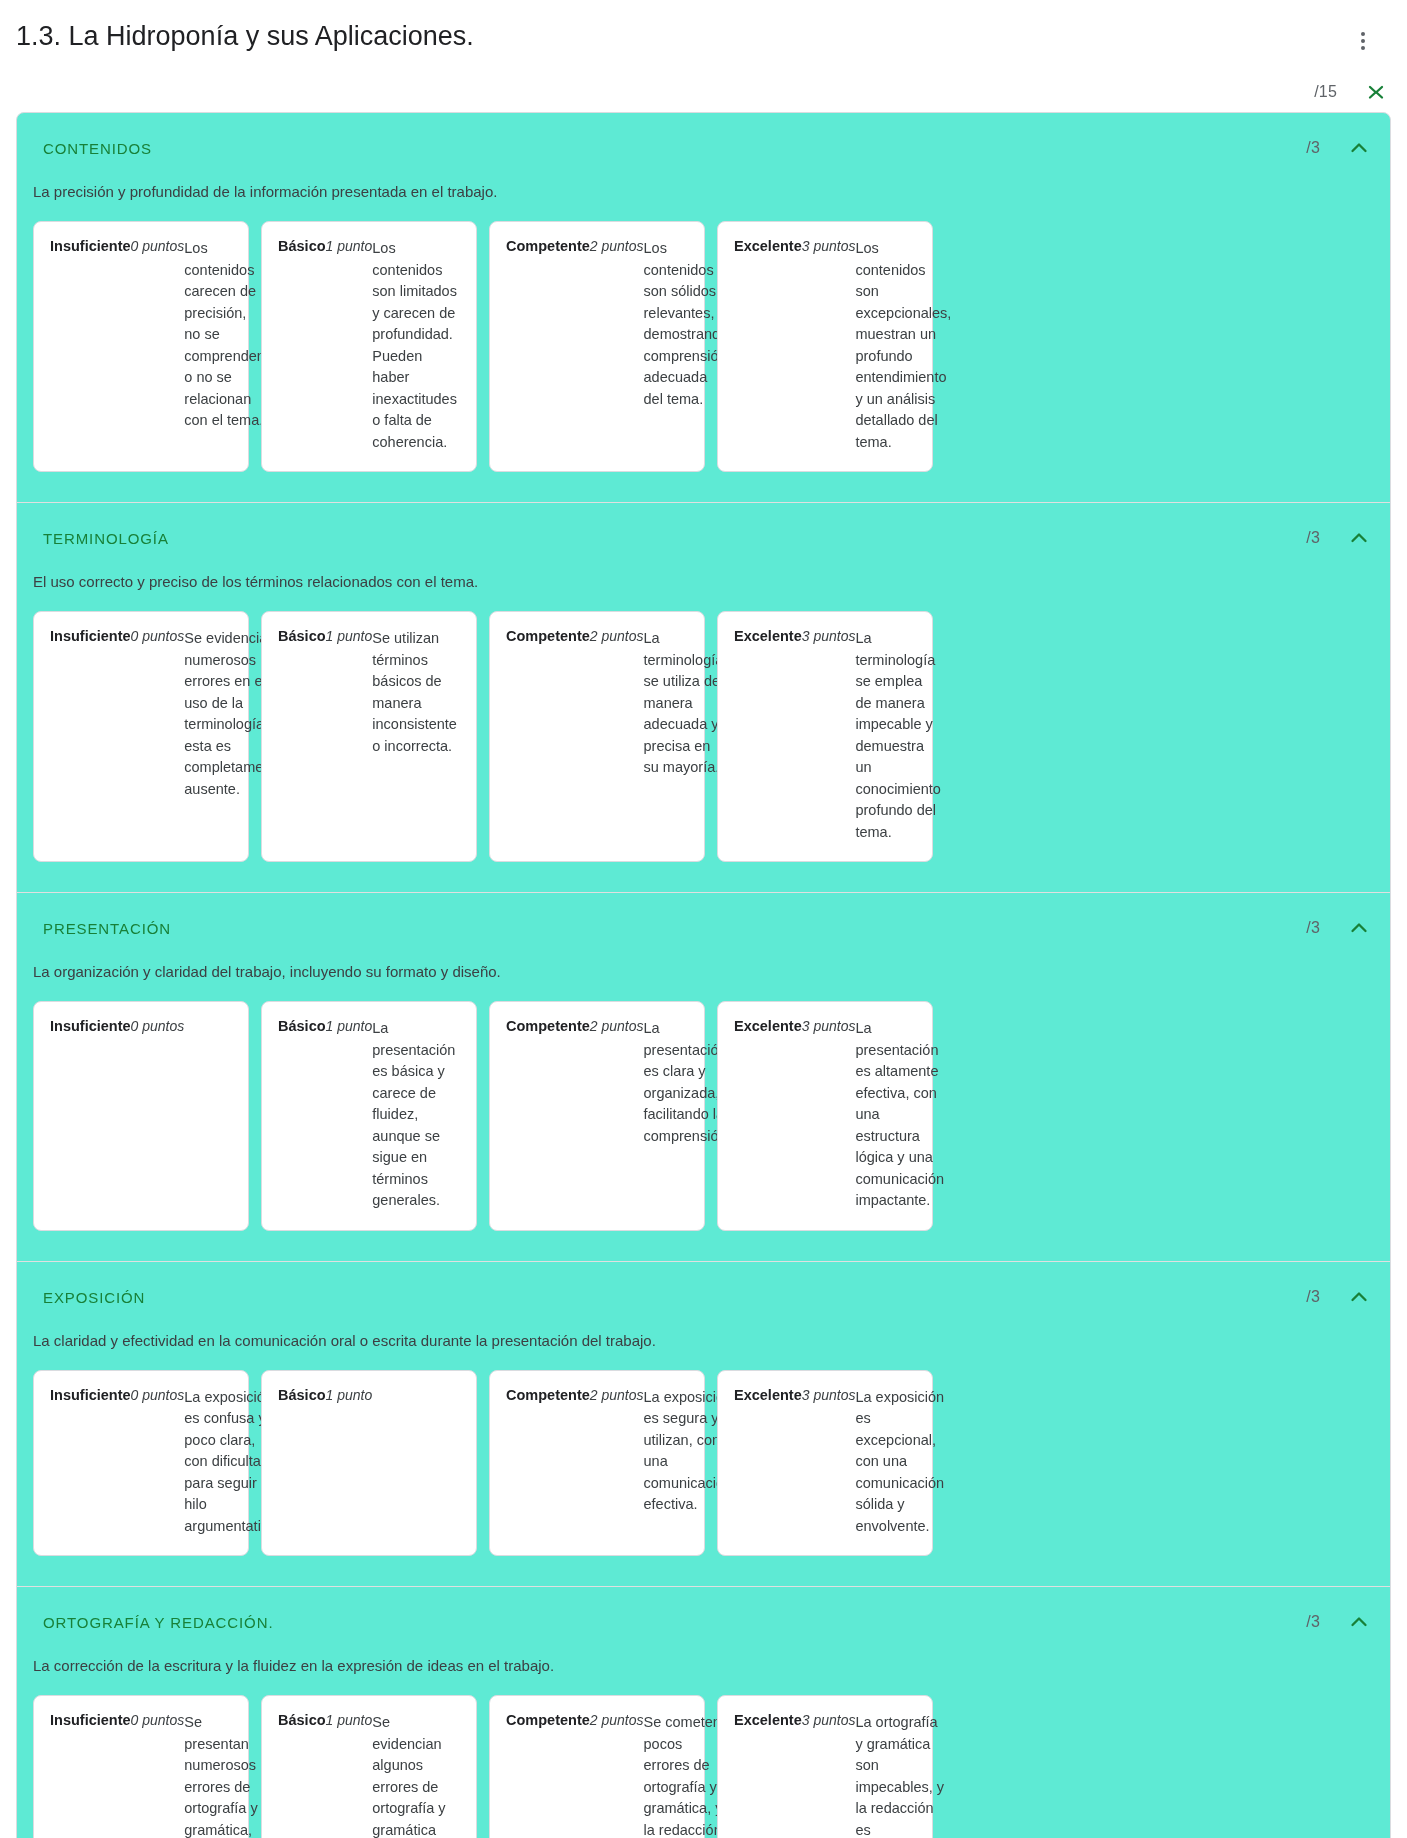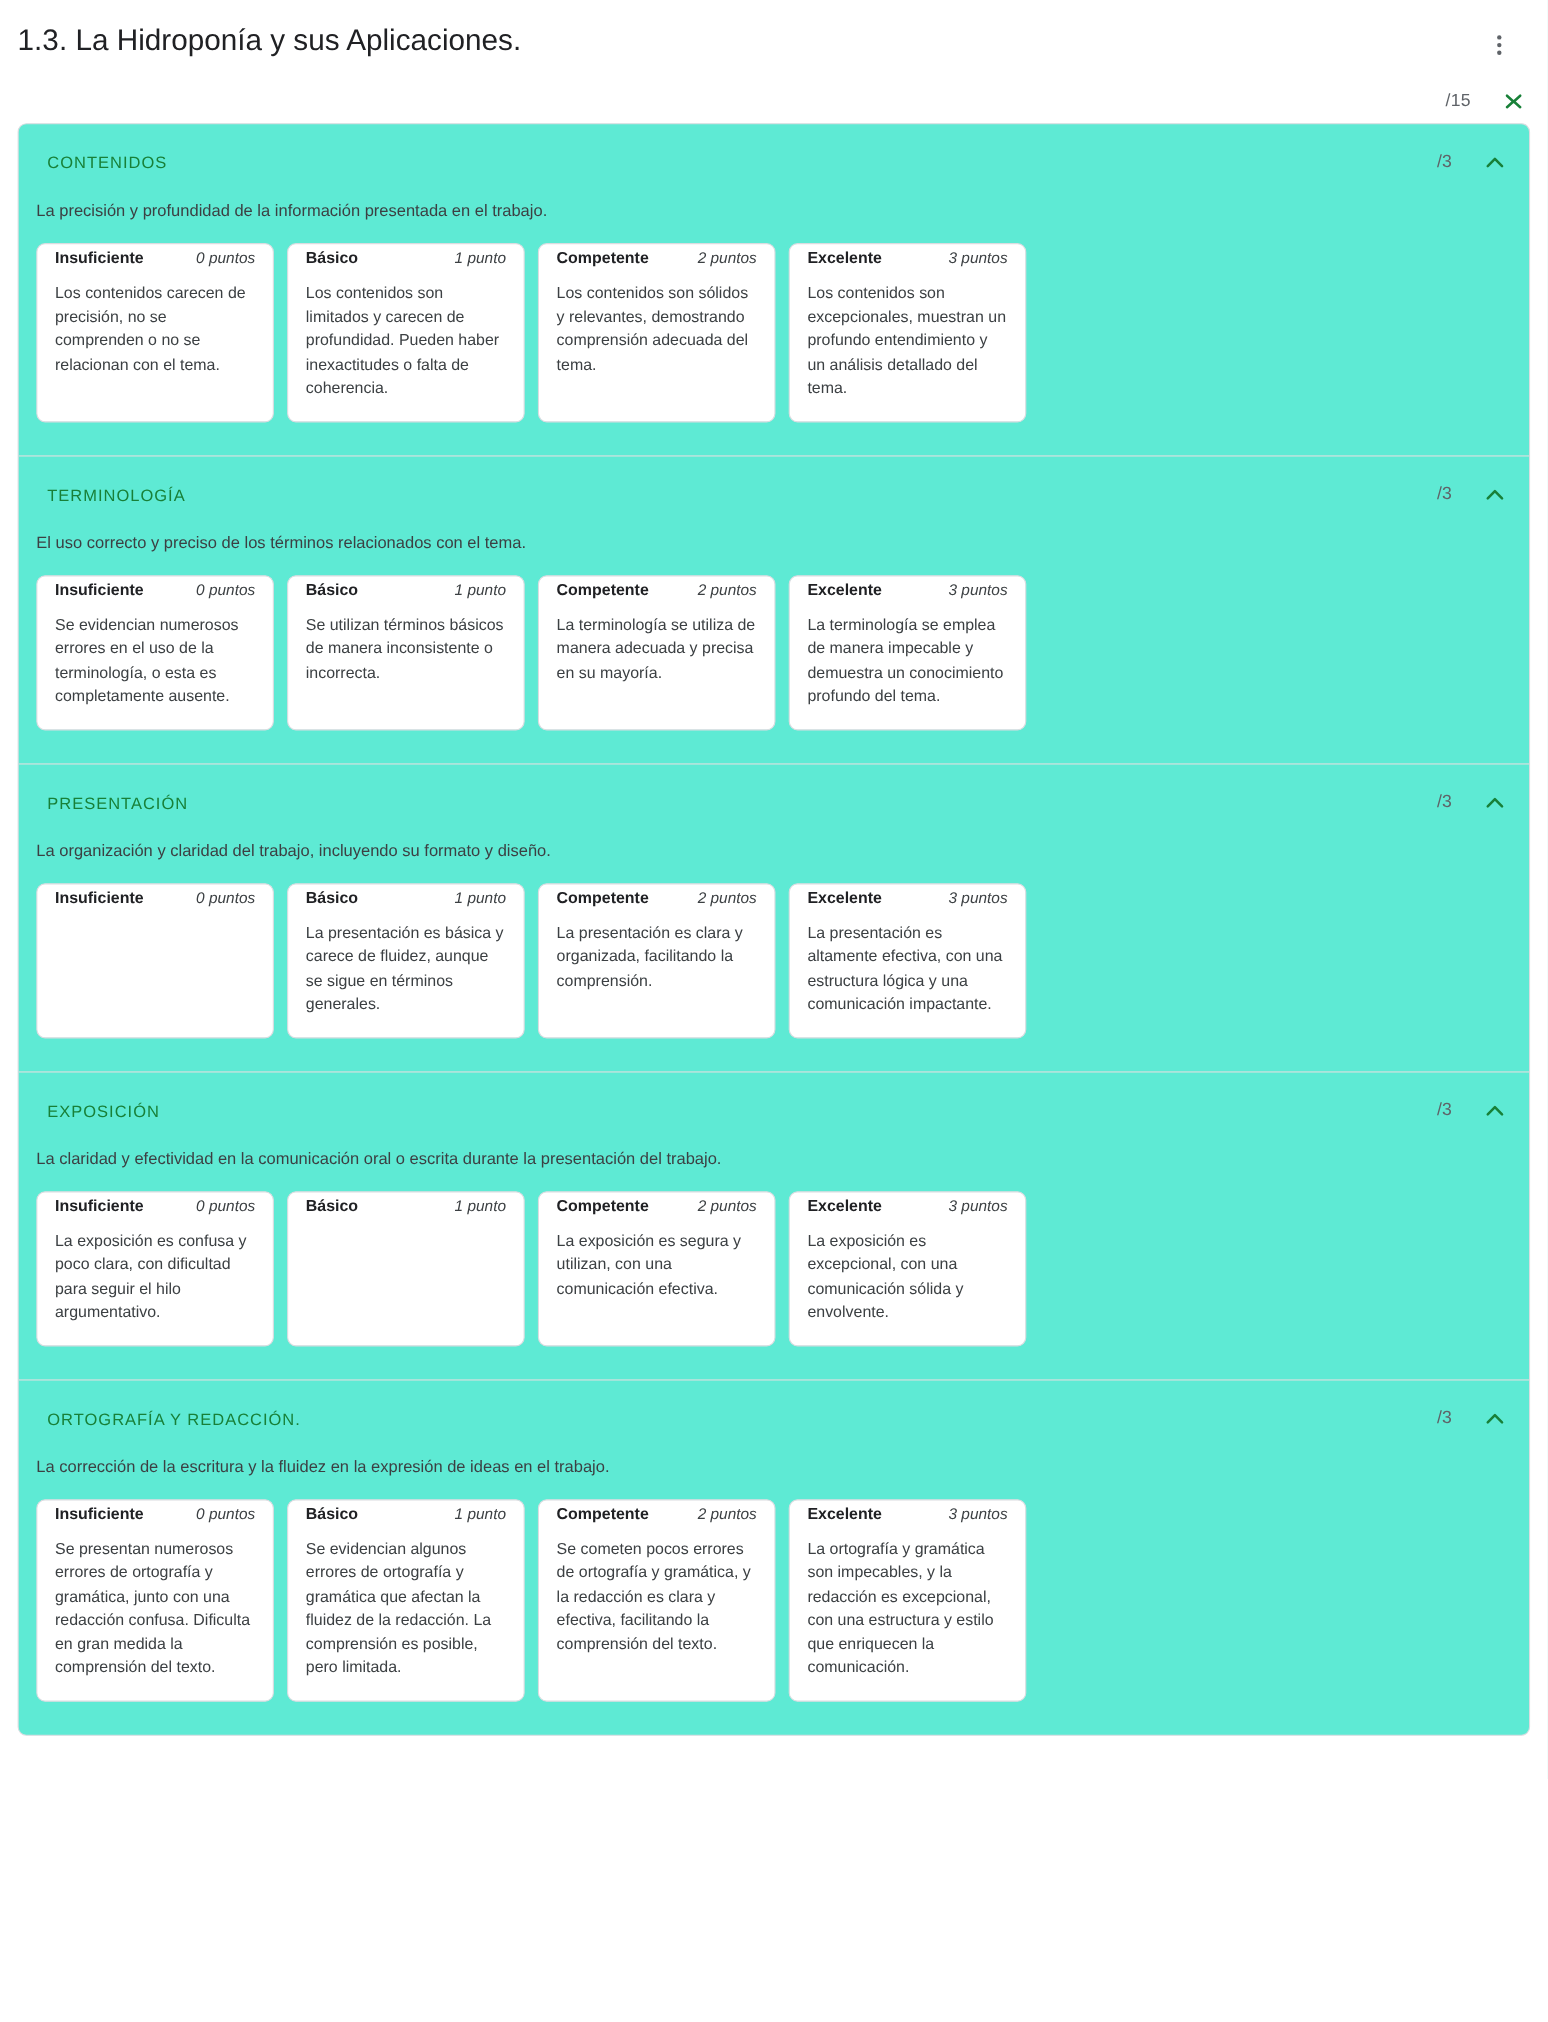--- a/index.html
+++ b/index.html
@@ -152,24 +152,24 @@
     gap: 12px;
     padding: 18px 16px 0 16px;
     align-items: stretch;
   }
 
   .level-card {
     width: 216px;
     flex: 0 0 216px;
     border: 1px solid #dadce0;
     border-radius: 8px;
-    padding: 4px 16px 18px 16px;
+    padding: 16px 16px 18px 16px;
     background: #fff;
     display: flex;
-    flex-direction: column;
+    flex-direction: row;
   }
 
   .level-top {
     display: flex;
     justify-content: space-between;
     align-items: baseline;
     margin-bottom: 14px;
   }
 
   .level-name {

